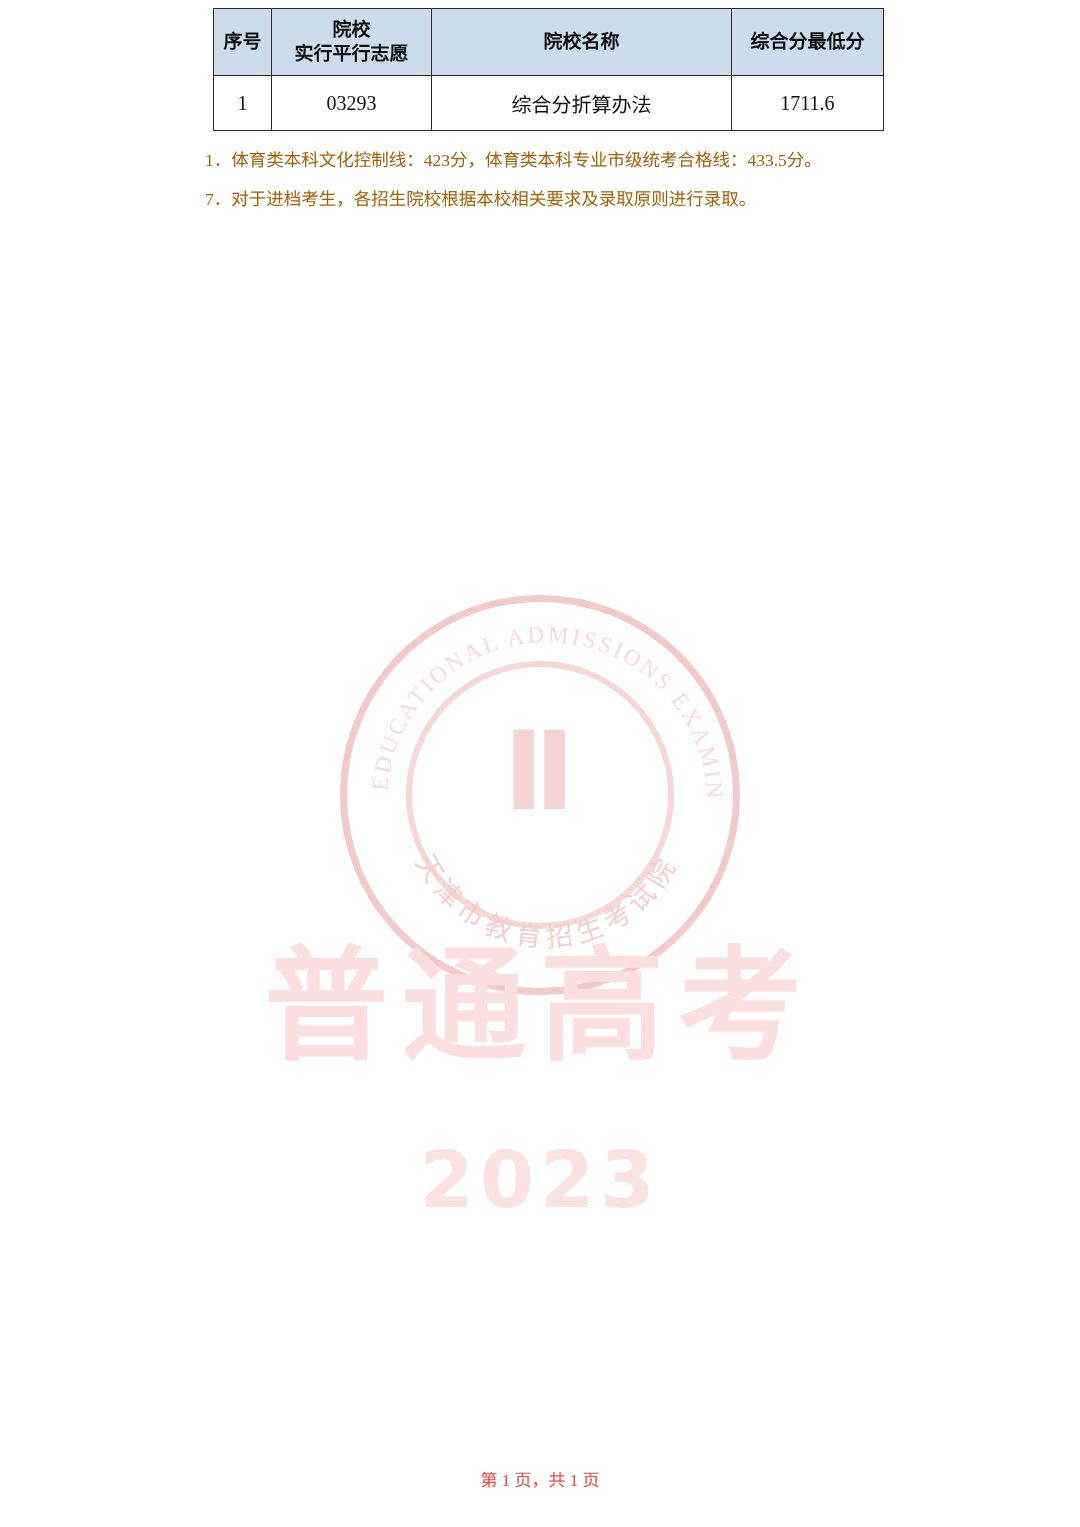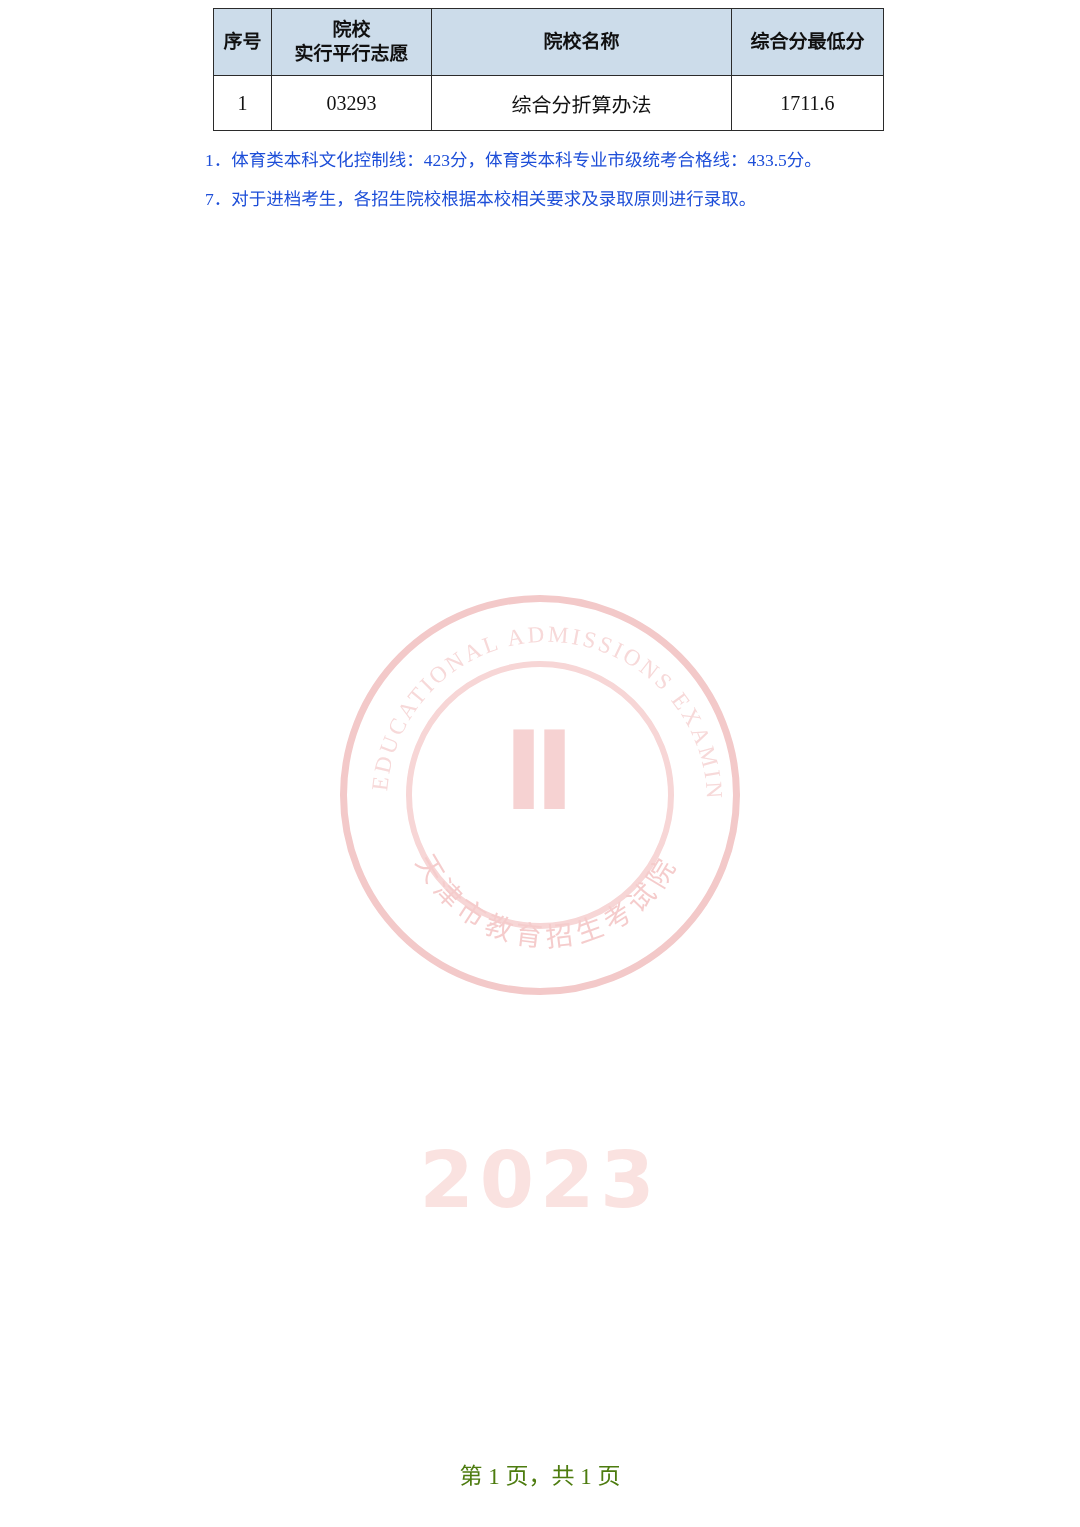--- a/index.html
+++ b/index.html
@@ -167,35 +167,35 @@
   .th-stack span { display: block; }
 
   .notes {
     margin-top: 14px;
     width: 672px;
   }
   .note {
     font-family: "Liberation Serif", "DejaVu Serif", serif;
     font-size: 17.5px;
     line-height: 1.75;
-    color: #1d4ed8;
+    color: #a16207;
     margin: 0 0 8px 0;
     text-align: justify;
   }
   .note-indent { text-indent: 0; }
 
   .footer {
     position: absolute;
     left: 0;
     right: 0;
     bottom: 36px;
     text-align: center;
     font-family: "Liberation Serif", "DejaVu Serif", serif;
-    font-size: 23px;
-    color: #4d7c0f;
+    font-size: 17px;
+    color: #ef4444;
     z-index: 2;
   }
 </style>
 </head>
 <body>
 
 <div class="page">
 
   <div class="wm-layer">
 
@@ -211,20 +211,21 @@
           <textPath href="#ringTop" startOffset="50%" text-anchor="middle">TIANJIN MUNICIPAL EDUCATIONAL ADMISSIONS EXAMINATIONS AUTHORITY</textPath>
         </text>
       </svg>
       <svg class="wm-ring-text wm-ring-text-cn" viewBox="0 0 400 400">
         <text>
           <textPath href="#ringBottom" startOffset="50%" text-anchor="middle">天津市教育招生考试院</textPath>
         </text>
       </svg>
     </div>
 
+    <div class="wm-big">普通高考</div>
     <div class="wm-year">2023</div>
   </div>
 
   <div class="content">
 
 
     <table class="score-table">
       <colgroup>
         <col class="col-no">
         <col class="col-code">

